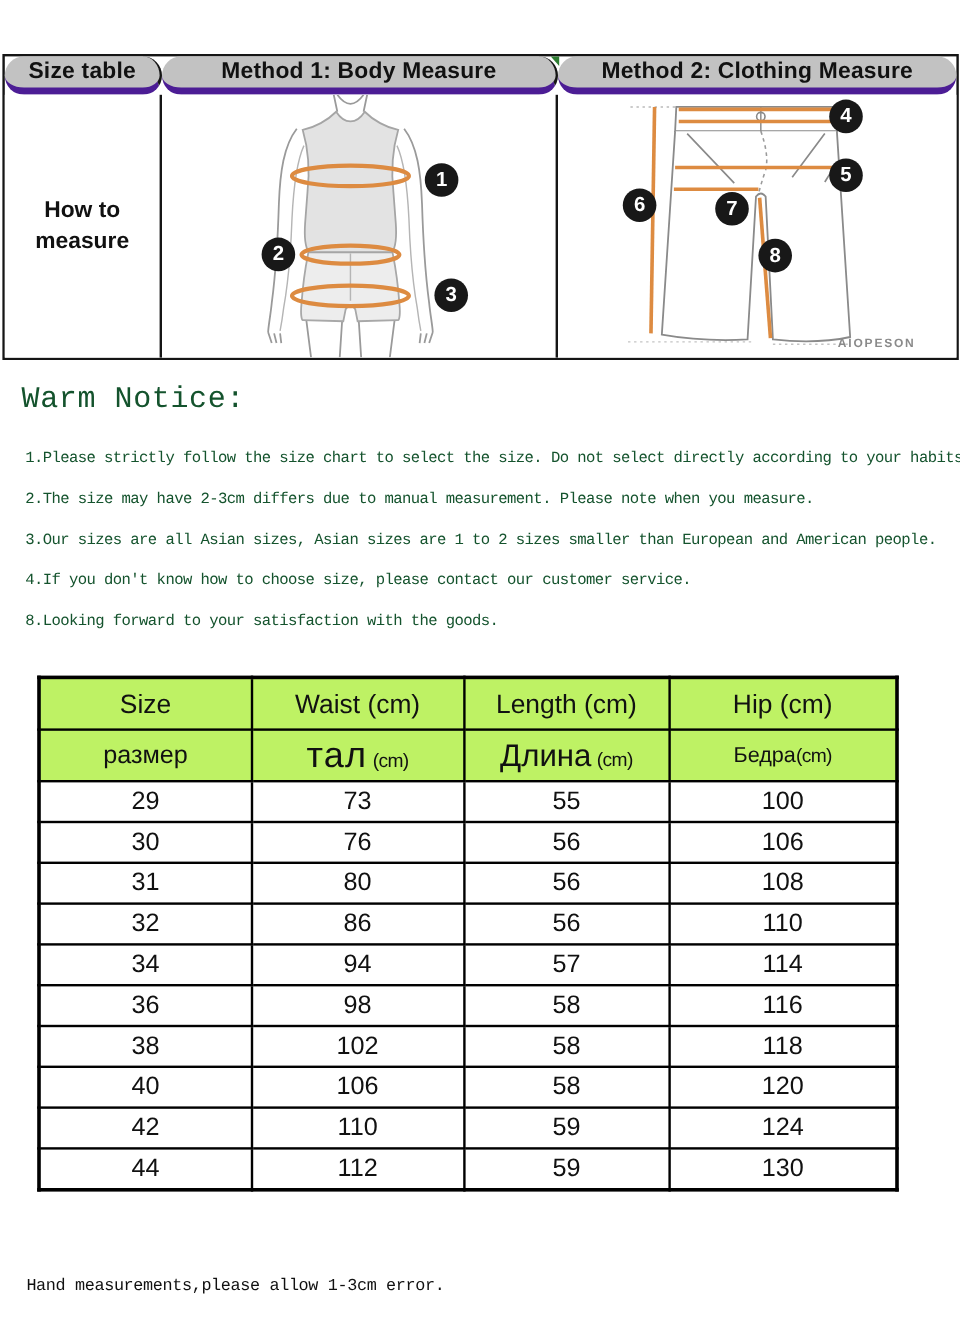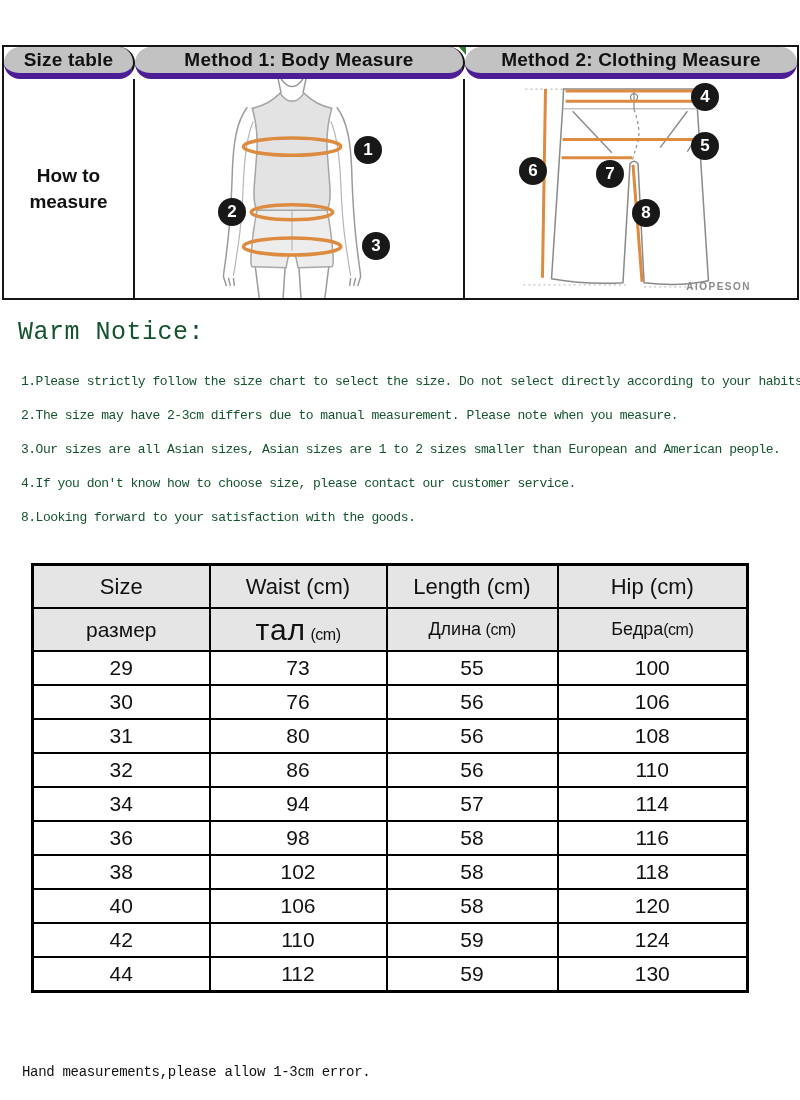--- a/index.html
+++ b/index.html
@@ -29,21 +29,21 @@
   .illus{position:absolute;left:0;top:0;width:100%;height:100%;}
   .badge{
     position:absolute;width:28px;height:28px;border-radius:50%;
     background:#181818;color:#fff;font-weight:bold;font-size:17px;
     display:flex;align-items:center;justify-content:center;z-index:3;
   }
   .b1{left:219px;top:57px;} .b2{left:83px;top:119px;} .b3{left:227px;top:153px;}
   .c4{left:226px;top:4px;}  .c5{left:226px;top:53px;} .c6{left:54px;top:78px;}
   .c7{left:131px;top:81px;} .c8{left:167px;top:120px;}
   .brand{
-    position:absolute;right:46px;bottom:6px;color:#8a8a8a;
+    position:absolute;right:34px;bottom:6px;color:#8a8a8a;
     font-size:10px;letter-spacing:1.5px;font-weight:bold;
   }
   .green-marker{
     position:absolute;left:459px;top:47px;width:0;height:0;z-index:4;
     border-top:8px solid #2e7d32;border-left:7px solid transparent;
   }
 
   
   .notice{
     position:absolute;left:18px;top:318px;width:778px;
@@ -57,25 +57,25 @@
 
   
   .size-table{
     position:absolute;left:31px;top:563px;border-collapse:collapse;
     table-layout:fixed;border:3px solid #000;
   }
   .size-table th,.size-table td{
     border:2px solid #000;text-align:center;vertical-align:middle;
     padding:0;font-weight:normal;
   }
-  .size-table thead th{background:#e5e5e5;height:41px;}
+  .size-table thead th{background:#bef264;height:41px;}
   .hr1 th{font-size:22px;}
   .size-table td{height:32px;font-size:21px;}
   .w-c0{font-size:21px;} .w-c1{font-size:30px;letter-spacing:1px;}
-  .w-c2{font-size:18px;} .w-c3{font-size:18px;}
+  .w-c2{font-size:26px;} .w-c3{font-size:18px;}
   .unit{font-size:16px;letter-spacing:-.5px;}
 
   
   .footer-note{
     position:absolute;left:22px;top:1064px;
     font-family:"Liberation Mono", monospace;font-size:14px;letter-spacing:-.3px;
   }
 </style>
 </head>
 <body>

